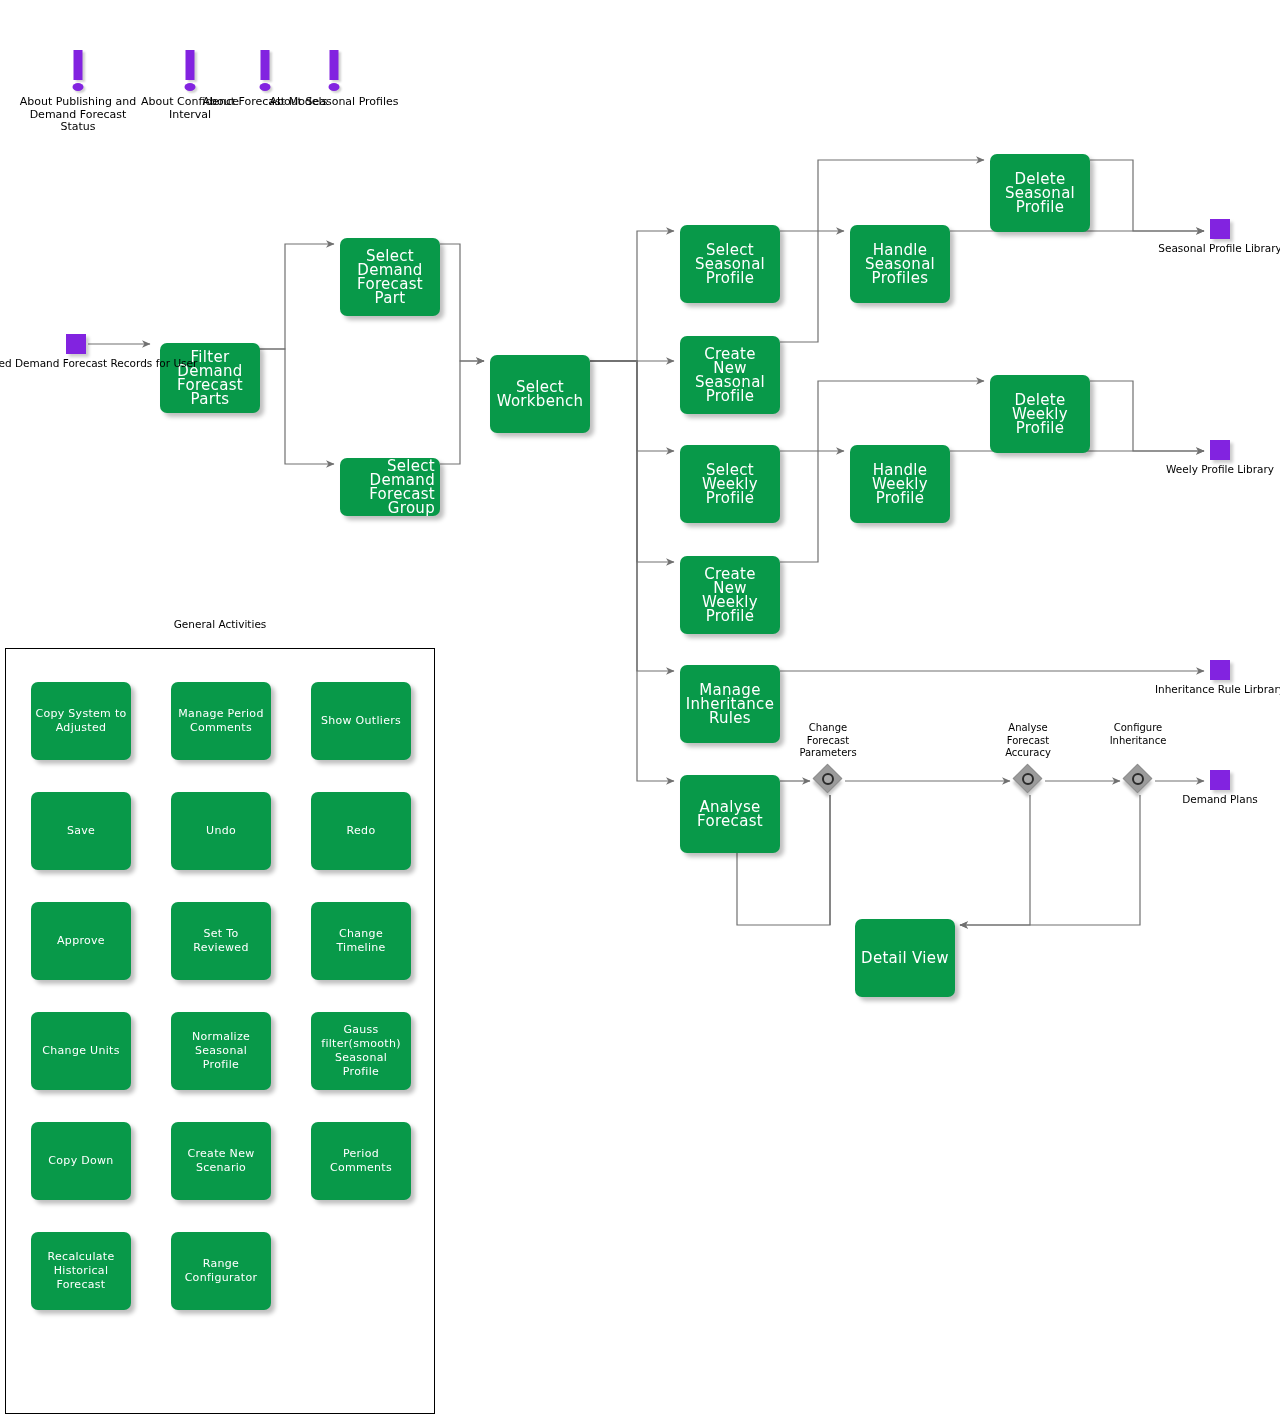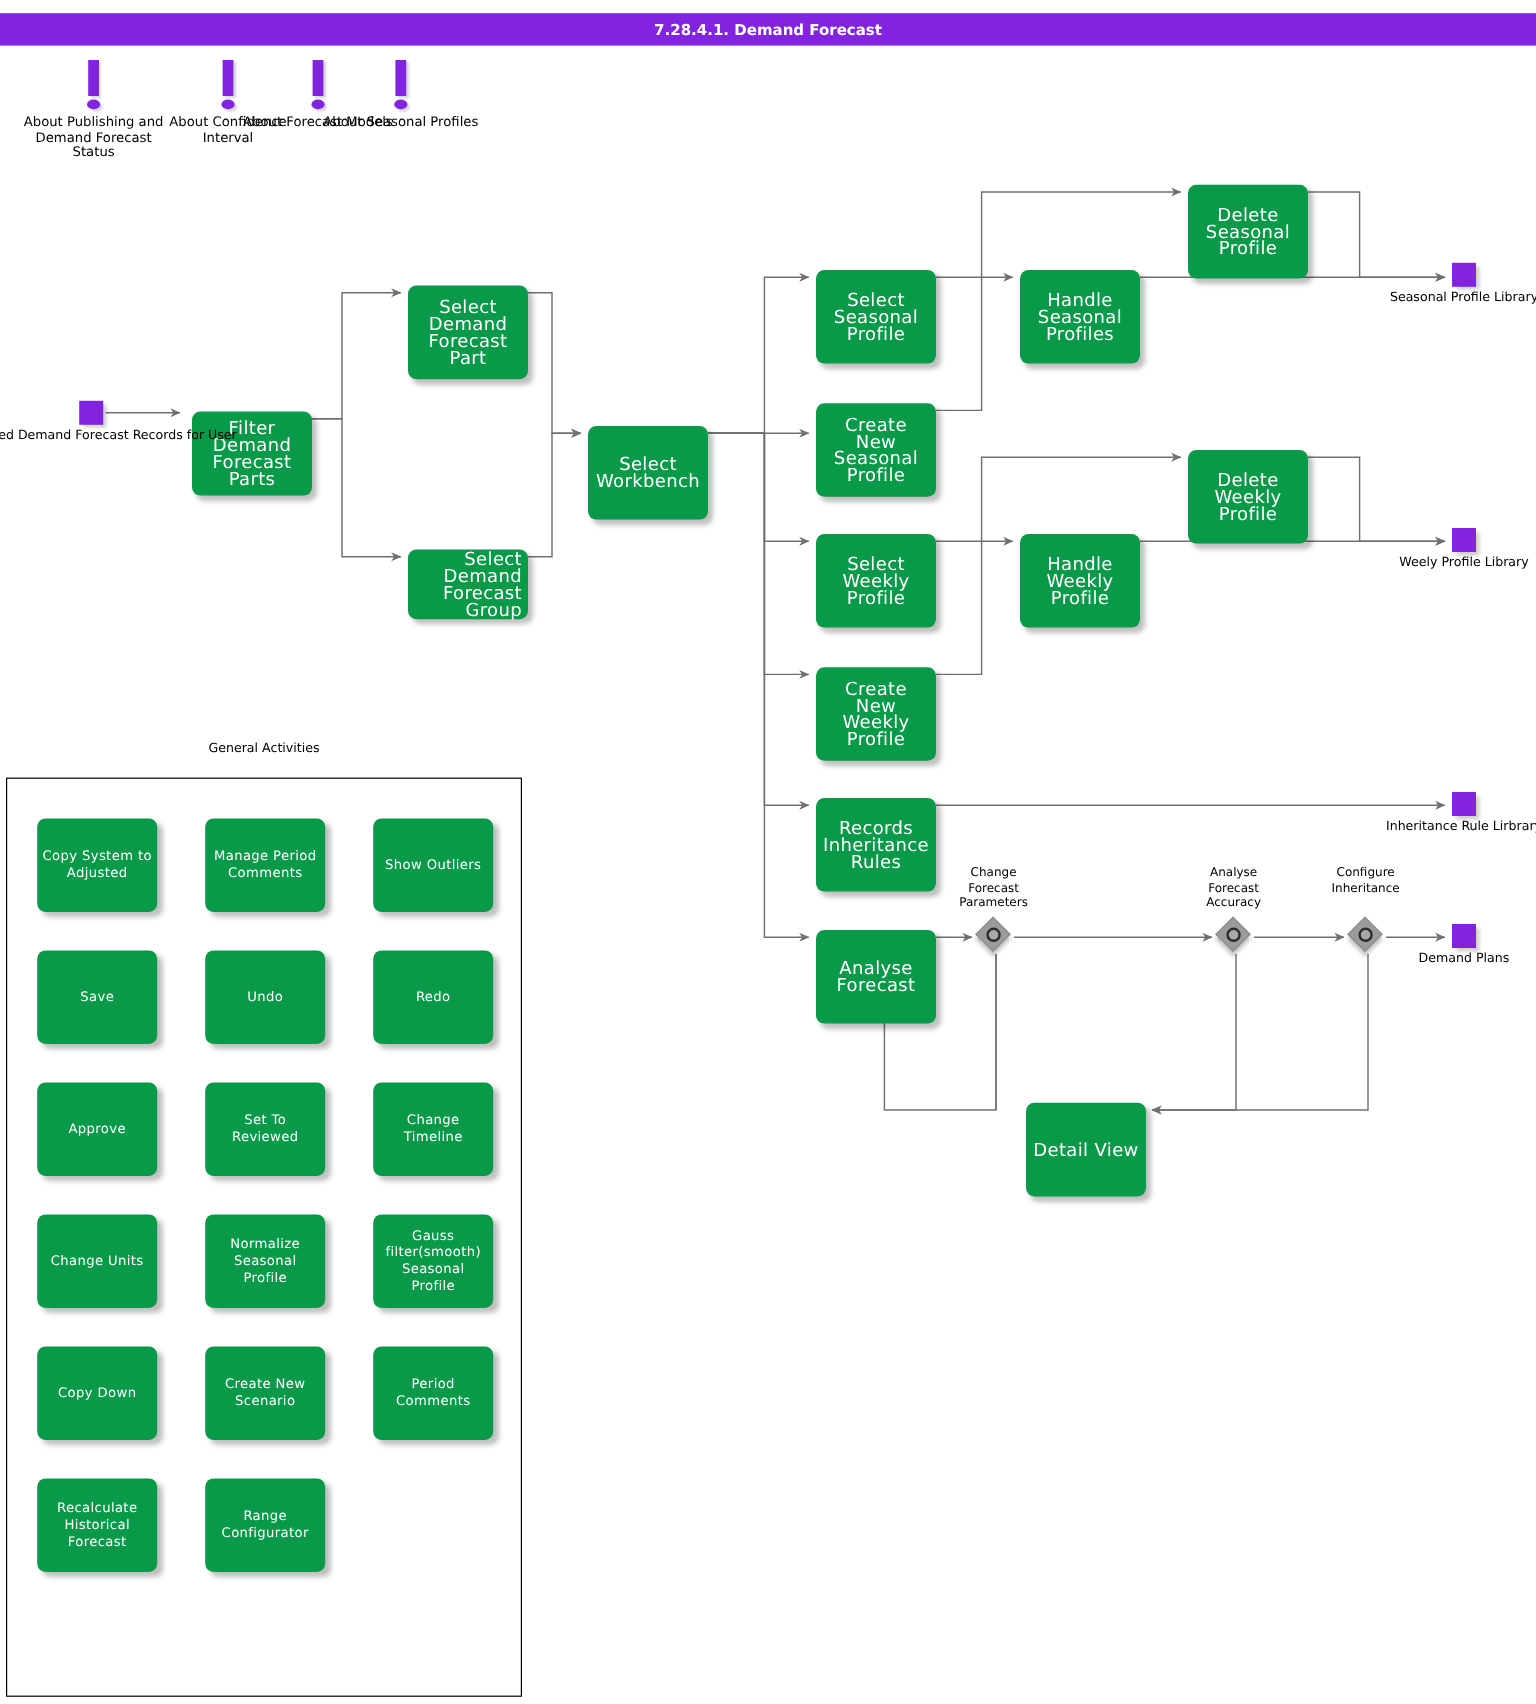--- a/index.html
+++ b/index.html
@@ -108,23 +108,20 @@
     text-align:center;font-size:11px;line-height:14px;
     font-family:"DejaVu Sans","Liberation Sans",sans-serif;
     box-sizing:border-box;padding:2px 4px;letter-spacing:0.3px;
   }
 </style>
 </head>
 <body>
 
 <div id="canvas">
 
-  <div class="titlebar">
-    <div class="title">7.28.4.1. Demand Forecast</div>
-  </div>
 
   <svg id="wires" viewBox="0 0 1280 1420">
     <defs>
       <marker id="ah" markerWidth="9" markerHeight="9" refX="8" refY="4.5" orient="auto" markerUnits="userSpaceOnUse">
         <path d="M0,0.8 L8.5,4.5 L0,8.2 L2.4,4.5 Z" fill="#707070"></path>
       </marker>
     </defs>
     <g fill="none" stroke="#707070" stroke-width="1.2" marker-end="url(#ah)">
 
       <path d="M88,344 L150,344"></path>
@@ -208,21 +205,21 @@
       <div class="node" style="left: 340px; top: 425px; width: 100px; height: 58px; text-align: right;">Select Demand Forecast Group</div>
       <div class="node" style="left: 490px; top: 322px; width: 100px; height: 78px;">Select Workbench</div>
       <div class="node" style="left: 680px; top: 192px; width: 100px; height: 78px;">Select Seasonal Profile</div>
       <div class="node" style="left: 680px; top: 303px; width: 100px; height: 78px;">Create New Seasonal Profile</div>
       <div class="node" style="left: 850px; top: 192px; width: 100px; height: 78px;">Handle Seasonal Profiles</div>
       <div class="node" style="left: 990px; top: 121px; width: 100px; height: 78px;">Delete Seasonal Profile</div>
       <div class="node" style="left: 680px; top: 412px; width: 100px; height: 78px;">Select Weekly Profile</div>
       <div class="node" style="left: 680px; top: 523px; width: 100px; height: 78px;">Create New Weekly Profile</div>
       <div class="node" style="left: 850px; top: 412px; width: 100px; height: 78px;">Handle Weekly Profile</div>
       <div class="node" style="left: 990px; top: 342px; width: 100px; height: 78px;">Delete Weekly Profile</div>
-      <div class="node" style="left: 680px; top: 632px; width: 100px; height: 78px;">Records Inheritance Rules</div>
+      <div class="node" style="left: 680px; top: 632px; width: 100px; height: 78px;">Manage Inheritance Rules</div>
       <div class="node" style="left: 680px; top: 742px; width: 100px; height: 78px;">Analyse Forecast</div>
       <div class="node" style="left: 855px; top: 886px; width: 100px; height: 78px;">Detail View</div>
     </div>
 
   <div id="term-layer">
       <div class="term" style="left: 66px; top: 334px;">
         <div class="sq"></div>
         <div class="lbl">Authorized Demand Forecast Records for User</div>
       </div>
       <div class="term" style="left: 1210px; top: 219px;">

